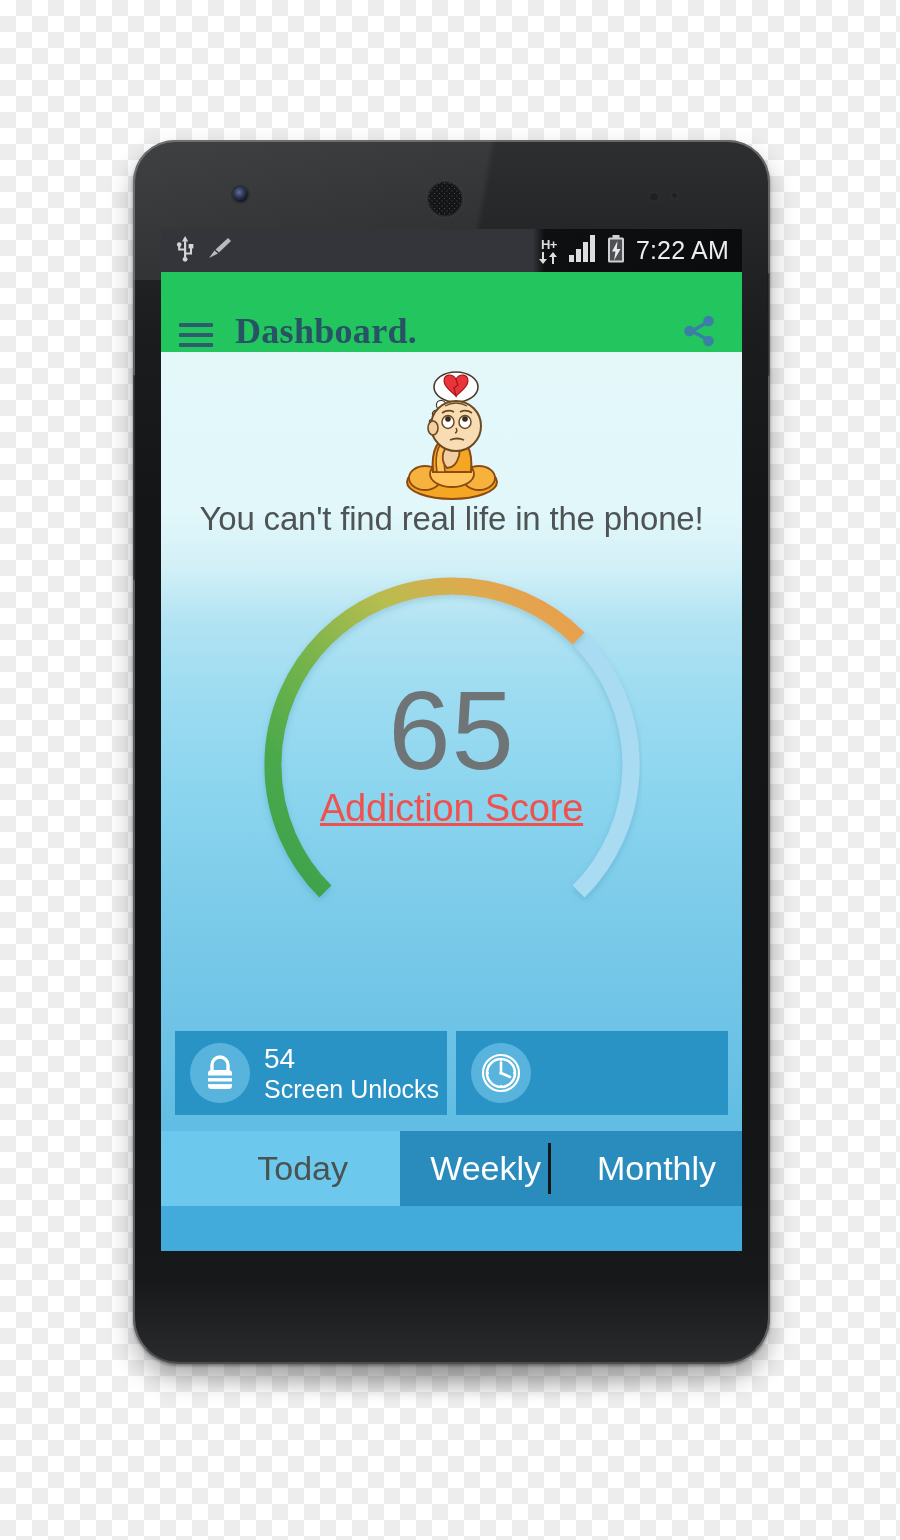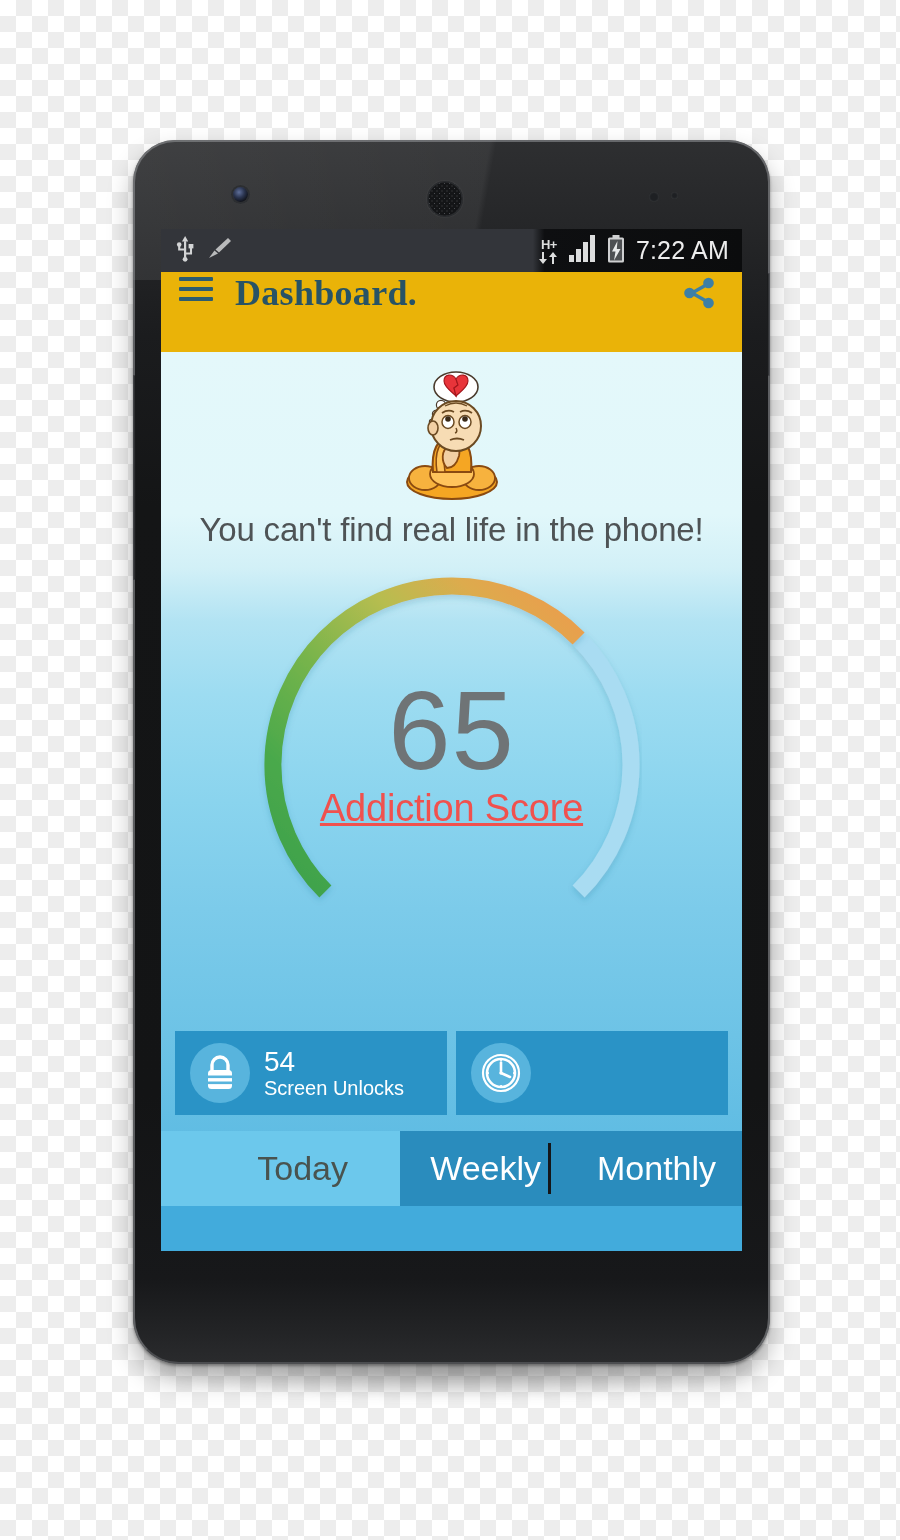--- a/index.html
+++ b/index.html
@@ -158,23 +158,23 @@
     font-size: 13px;
     font-weight: bold;
     color: #dcdddd;
     letter-spacing: -0.5px;
   }
 
   
   #app-bar {
     position: relative;
     height: 80px;
-    background: #eab308;
-    display: flex;
-    align-items: flex-start;
+    background: #22c55e;
+    display: flex;
+    align-items: flex-end;
     padding: 0 22px 0 18px;
     box-shadow: 0 1px 2px rgba(0,0,0,0.06);
   }
   #hamburger-button {
     width: 34px;
     height: 34px;
     display: flex;
     flex-direction: column;
     justify-content: center;
     gap: 6px;
@@ -225,21 +225,20 @@
     justify-content: center;
   }
   #tagline {
     position: absolute;
     left: 0; right: 0;
     top: 148px;
     text-align: center;
     font-size: 33px;
     color: #4e5355;
     letter-spacing: -0.2px;
-    margin-top: 11px;
   }
 
   
   #gauge-wrap {
     position: absolute;
     left: 50%;
     top: 218px;
     transform: translateX(-50%);
     width: 390px;
     height: 390px;
@@ -294,21 +293,21 @@
     align-items: center;
     justify-content: center;
     flex: none;
   }
   .stat-text {
     margin-left: 14px;
     color: #ffffff;
     line-height: 1.12;
   }
   .stat-value { font-size: 28px; }
-  .stat-caption { font-size: 20px; }
+  .stat-caption { font-size: 25px; }
 
   
   #tab-bar {
     position: absolute;
     left: 0; right: 0;
     bottom: 45px;
     height: 75px;
     display: flex;
     background: #2a8cbd;
   }

